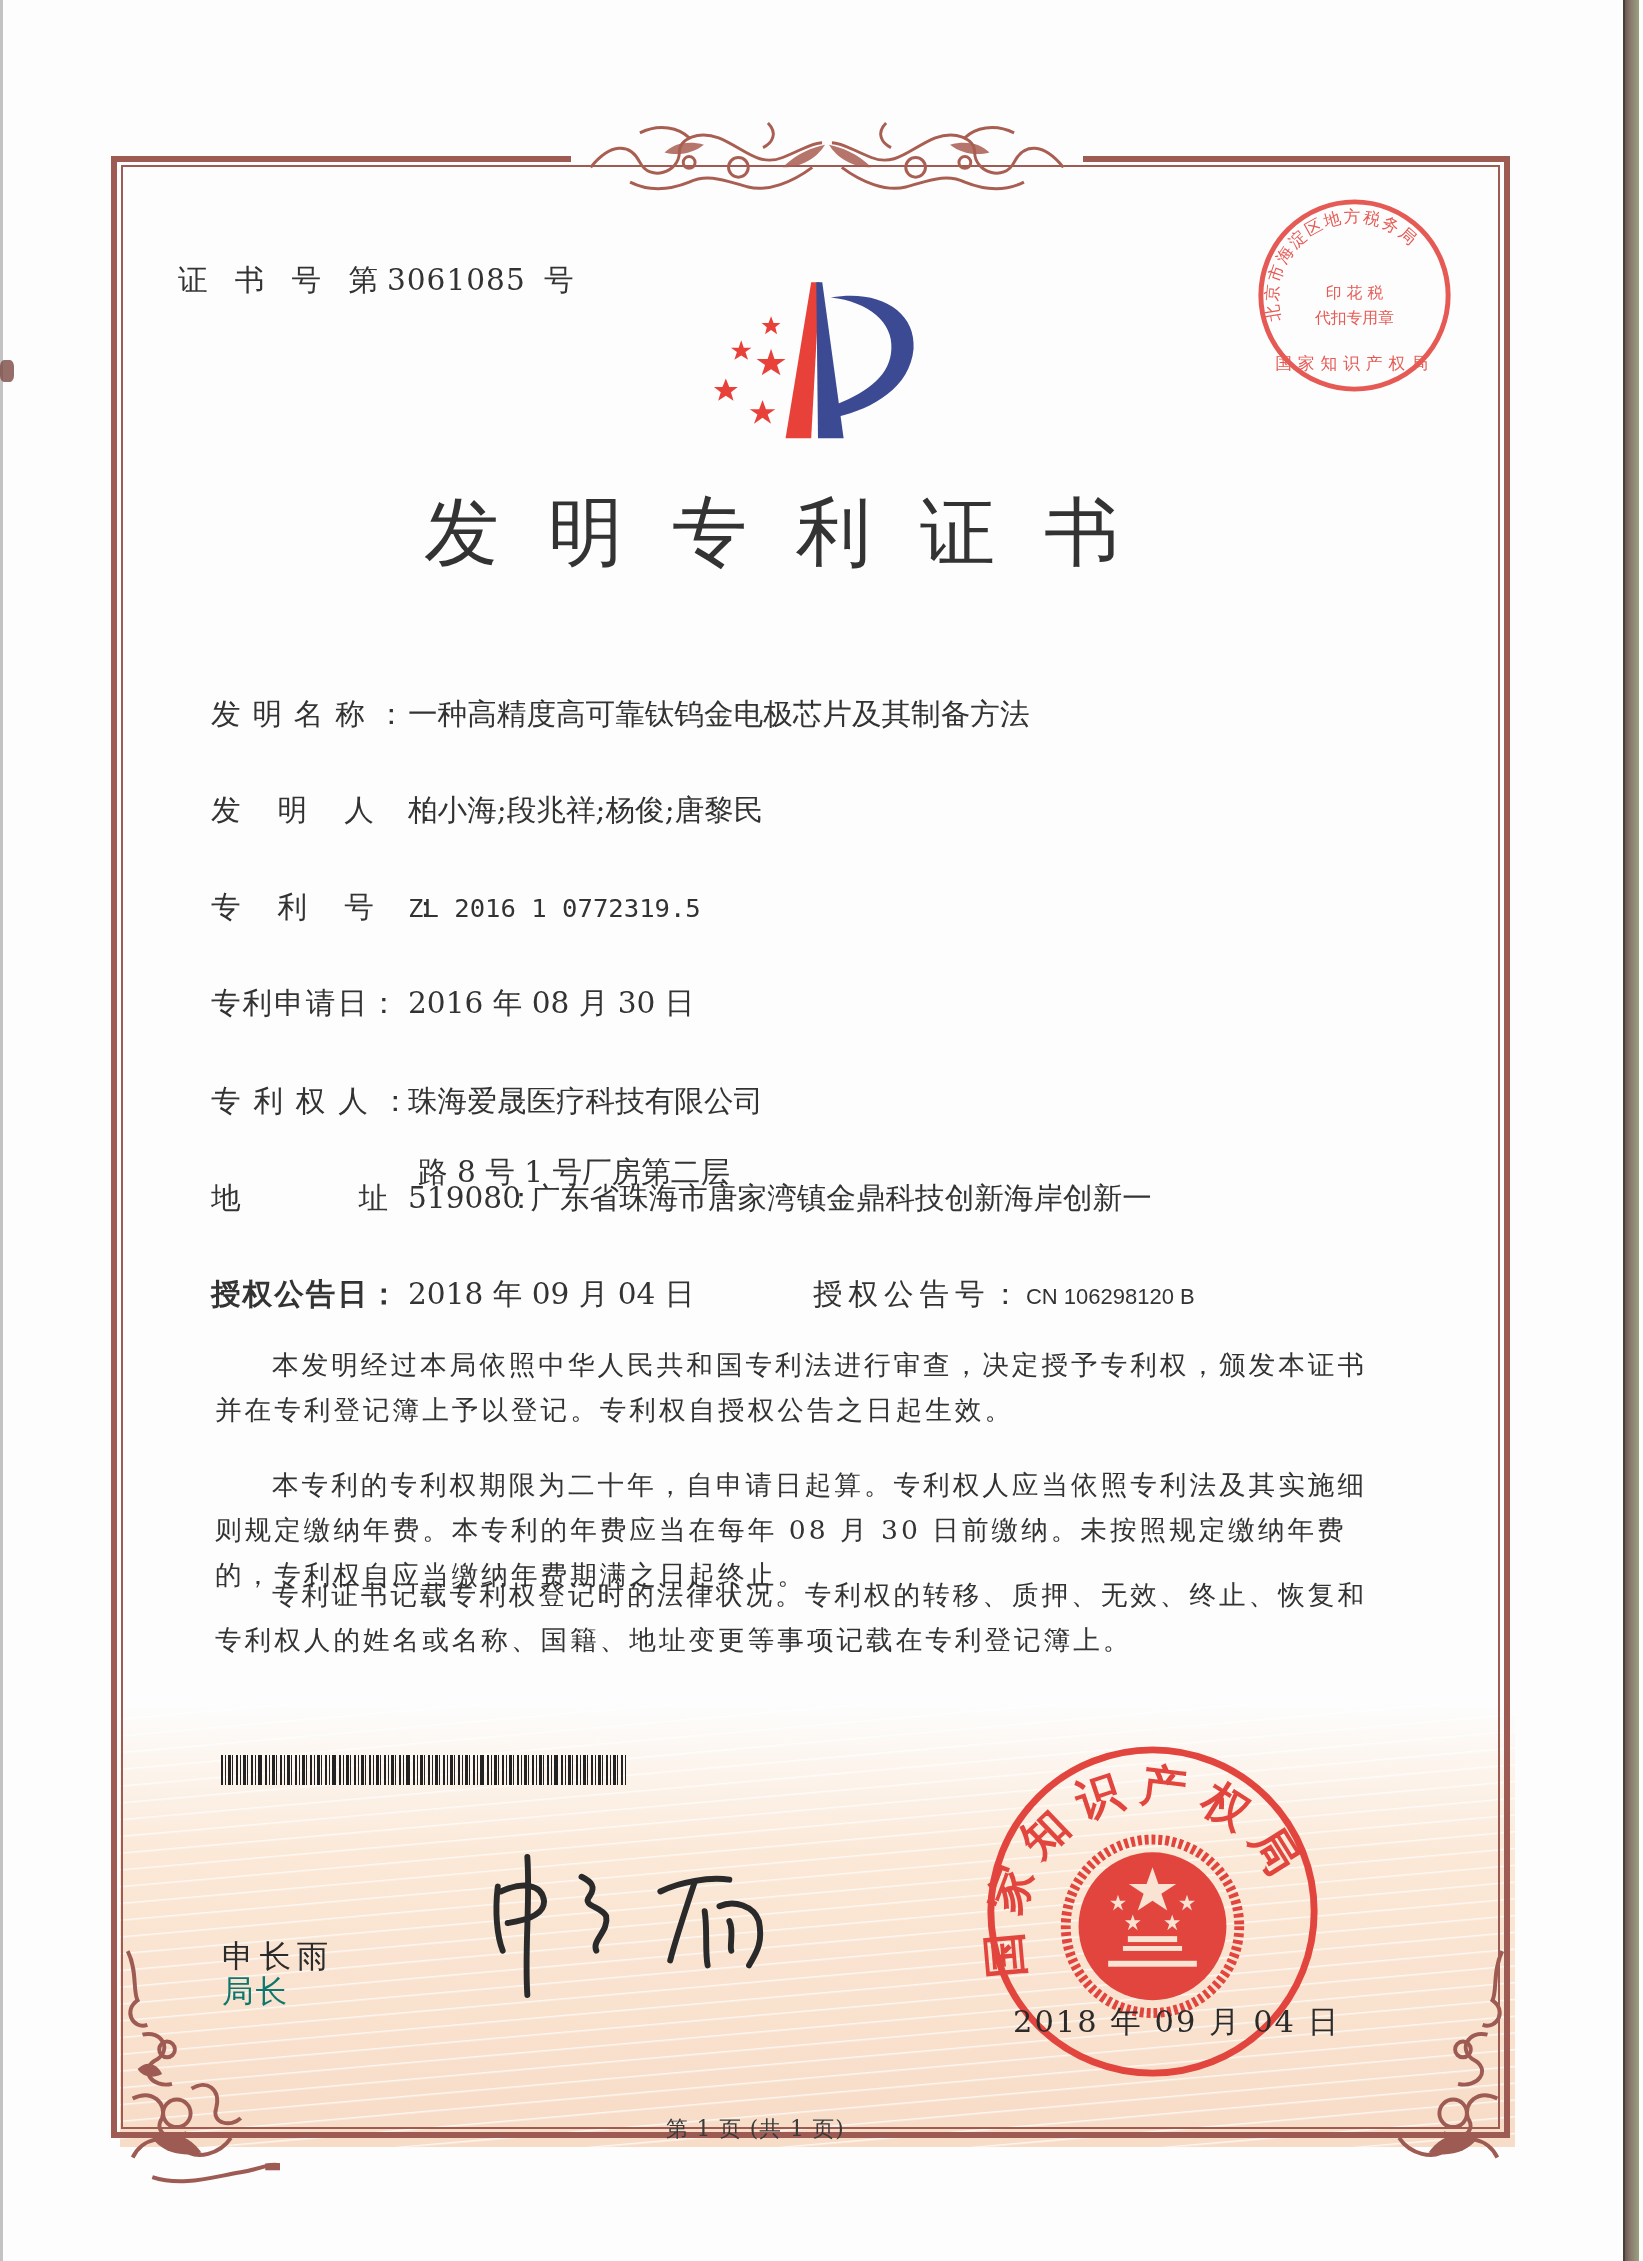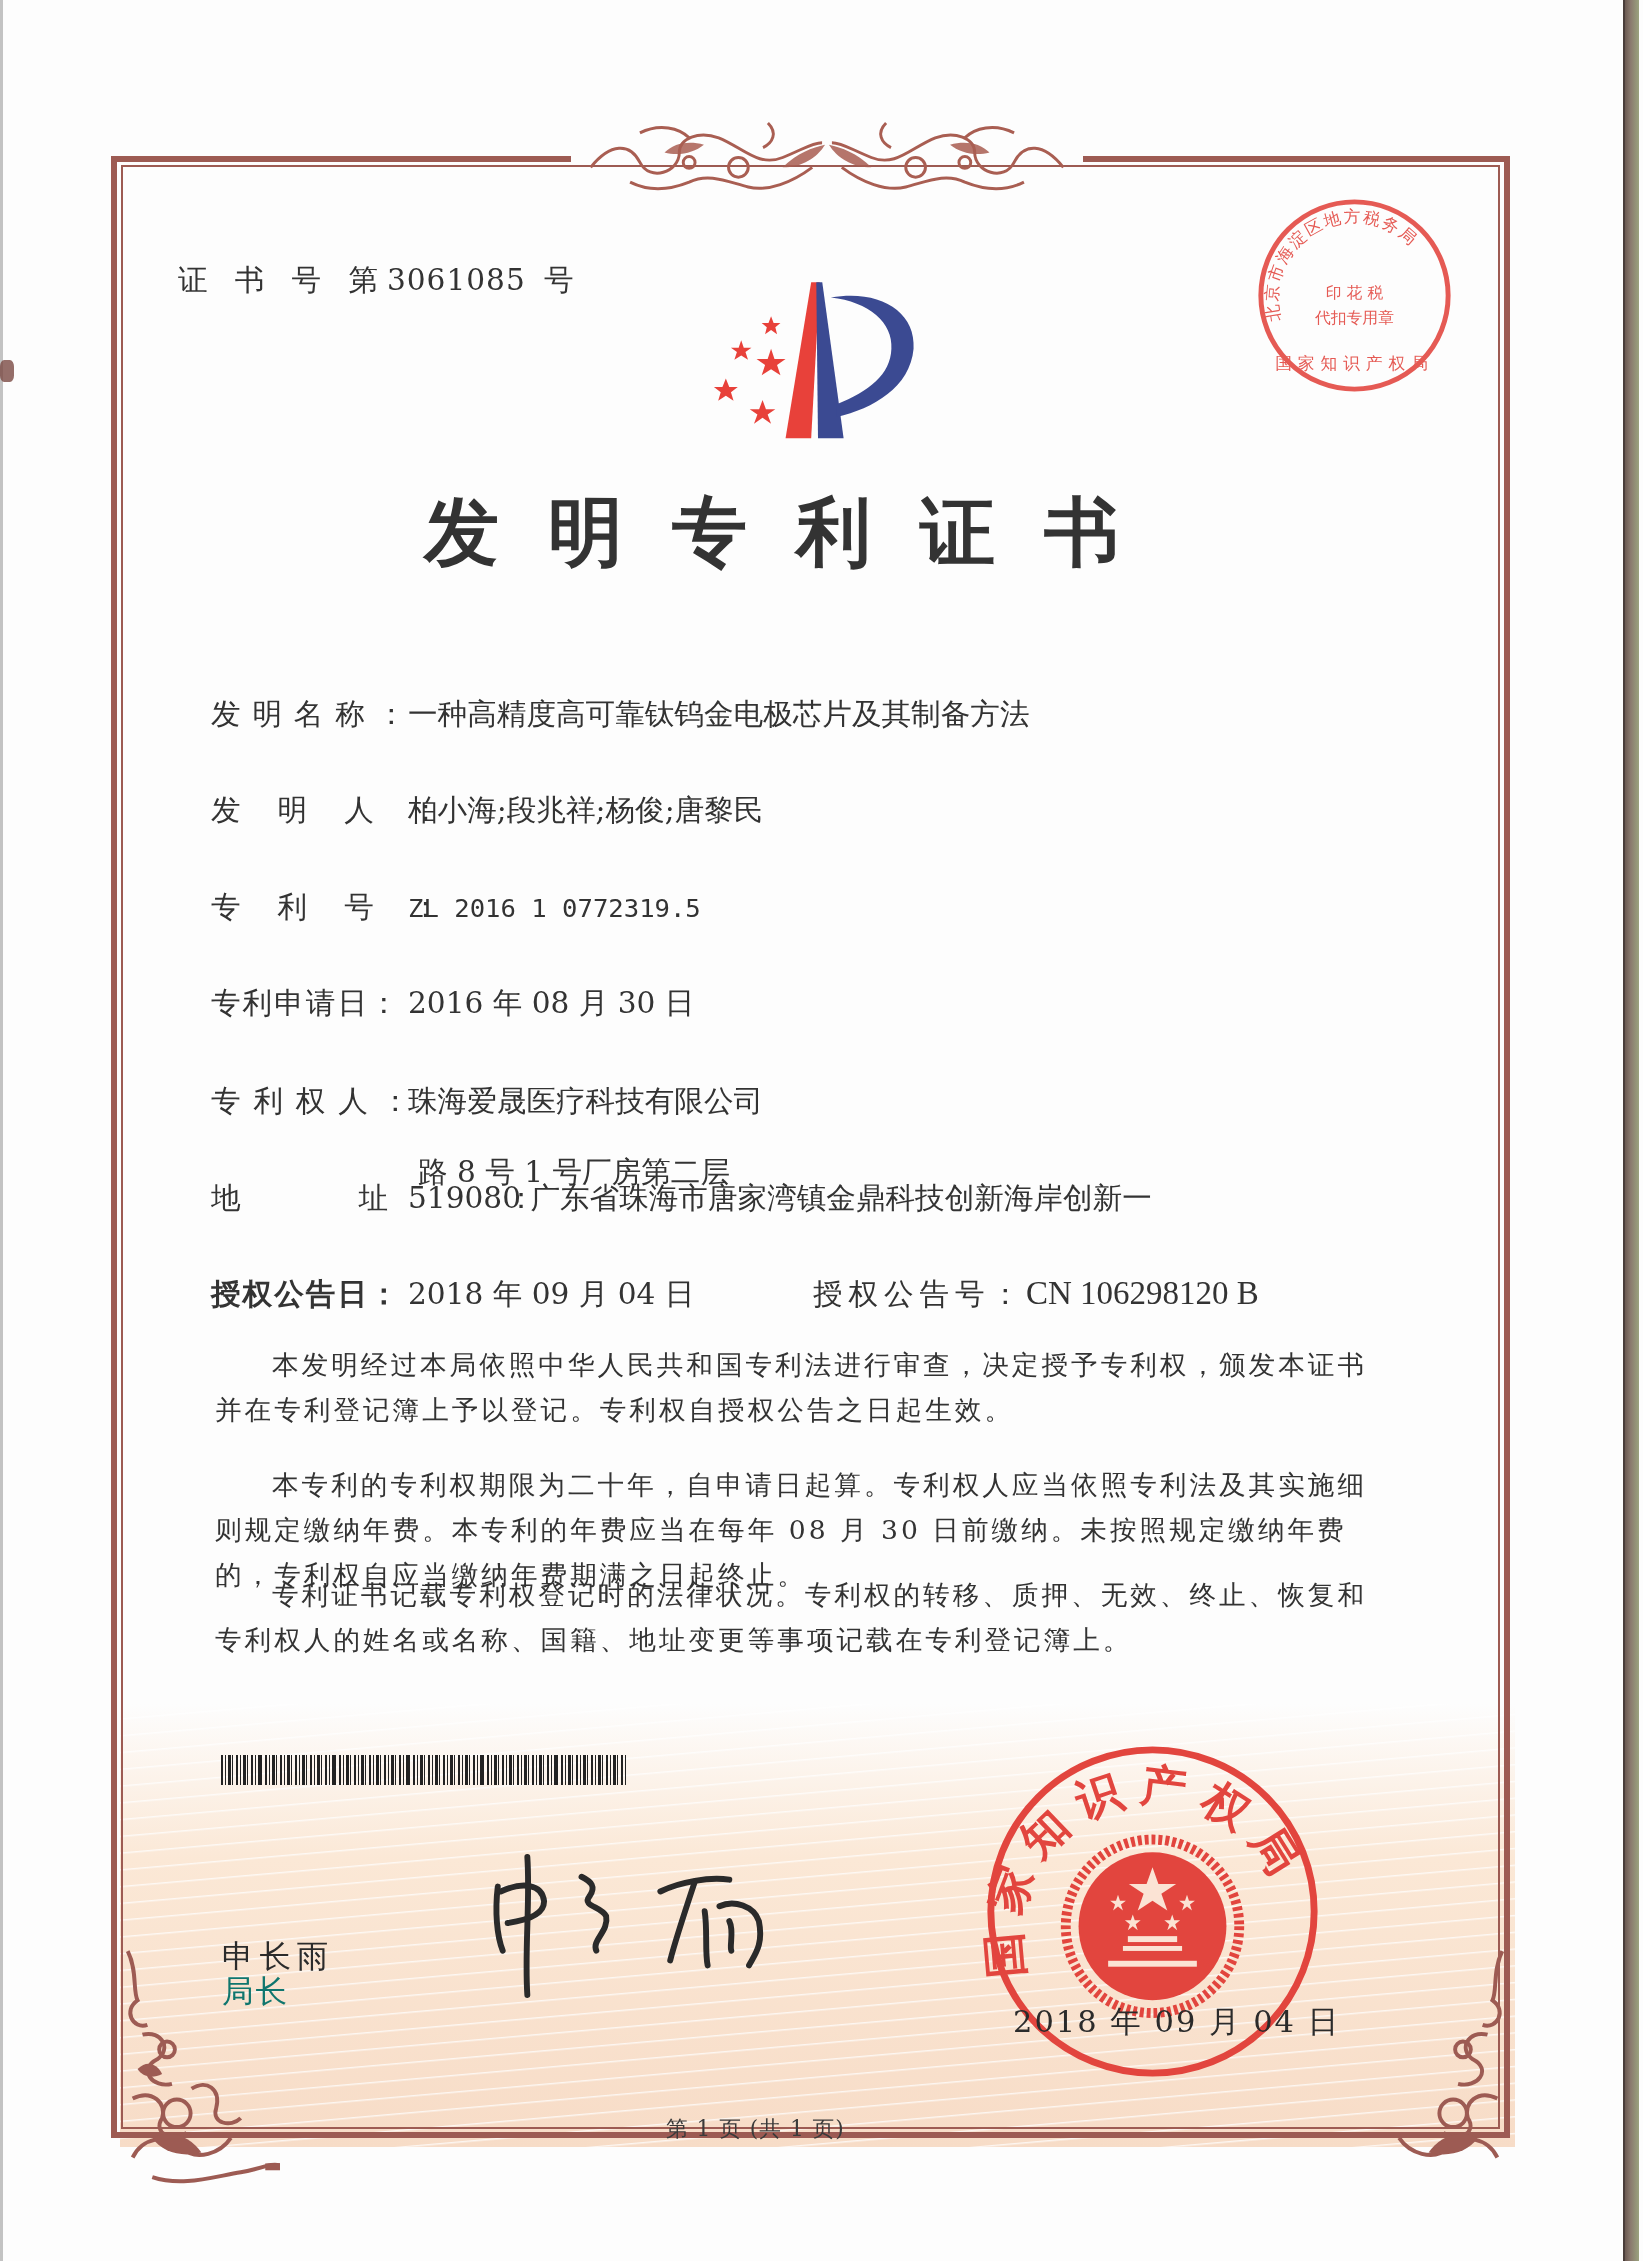--- a/index.html
+++ b/index.html
@@ -29,21 +29,21 @@
   .corner.br { left: 1350px; top: 1941px; transform: scaleX(-1); }
 
   .cert-number { position: absolute; left: 178px; top: 260px; font-size: 29.6px; letter-spacing: 8.9px; color: #333; }
   .cert-number .num { letter-spacing: 1px; }
 
   .logo { position: absolute; left: 690px; top: 258px; width: 256px; height: 207px; }
 
   .tax-stamp { position: absolute; left: 1251px; top: 192px; width: 207px; height: 207px; }
 
   .title { position: absolute; left: 424px; top: 483px; width: 749px; text-align: left;
-    font-size: 75px; letter-spacing: 49px; color: #333; font-family: "DejaVu Serif", serif; font-weight: bold; }
+    font-size: 75px; letter-spacing: 49px; color: #333; font-family: "DejaVu Serif", serif; font-weight: normal; }
 
   .field { position: absolute; left: 211px; font-size: 29.6px; color: #333; white-space: nowrap; }
   .field .lbl { display: inline-block; width: 197px; letter-spacing: 0; }
   .field .val { display: inline-block; }
   .field-address-2 { position: absolute; left: 418px; font-size: 29.6px; color: #333; white-space: nowrap; }
   .field-right { position: absolute; left: 813px; font-size: 29.6px; color: #333; white-space: nowrap; }
 
   .para { position: absolute; left: 215px; width: 1172px; font-size: 26.6px; line-height: 45px; color: #333;
     letter-spacing: 3px; font-family: "DejaVu Serif", serif; text-indent: 57px; }
 
@@ -177,21 +177,21 @@
   <span class="lbl" style="letter-spacing:12.8px;">专利权人：</span><span class="val">珠海爱晟医疗科技有限公司</span>
 </div>
 <div class="field" style="top:1178px;">
   <span class="lbl" style="letter-spacing:118px;">地址：</span><span class="val">519080 广东省珠海市唐家湾镇金鼎科技创新海岸创新一</span>
 </div>
 <div class="field-address-2" style="top:1152px;">路 8 号 1 号厂房第二层</div>
 <div class="field" style="top:1274px;">
   <span class="lbl" style="letter-spacing:2px;font-weight:bold;">授权公告日：</span><span class="val">2018 年 09 月 04 日</span>
 </div>
 <div class="field-right" style="top:1274px;">
-  <span style="letter-spacing:5.9px;">授权公告号：</span><span style="font-family:Liberation Serif, serif;font-size:33px;">CN 106298120 B</span>
+  <span style="letter-spacing:5.9px;">授权公告号：</span><span style="font-family:Liberation Sans, sans-serif;font-size:22px;">CN 106298120 B</span>
 </div>
 
 <p class="para" style="top:1342px;">本发明经过本局依照中华人民共和国专利法进行审查，决定授予专利权，颁发本证书并在专利登记簿上予以登记。专利权自授权公告之日起生效。</p>
 <p class="para" style="top:1434px;margin-top:28px;">本专利的专利权期限为二十年，自申请日起算。专利权人应当依照专利法及其实施细则规定缴纳年费。本专利的年费应当在每年 08 月 30 日前缴纳。未按照规定缴纳年费的，专利权自应当缴纳年费期满之日起终止。</p>
 <p class="para" style="top:1572px;">专利证书记载专利权登记时的法律状况。专利权的转移、质押、无效、终止、恢复和专利权人的姓名或名称、国籍、地址变更等事项记载在专利登记簿上。</p>
 
 <div class="barcode"></div>
 
 <div class="director-title">局长</div>
 <div class="director-name">申长雨</div>

